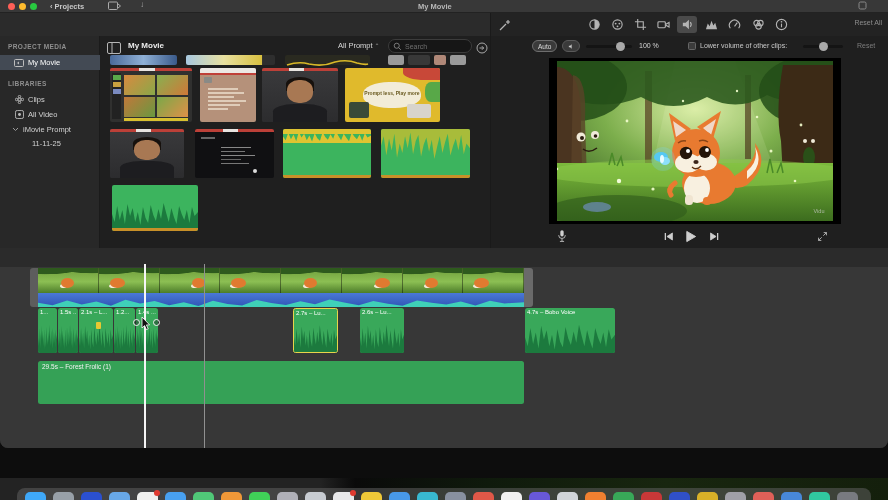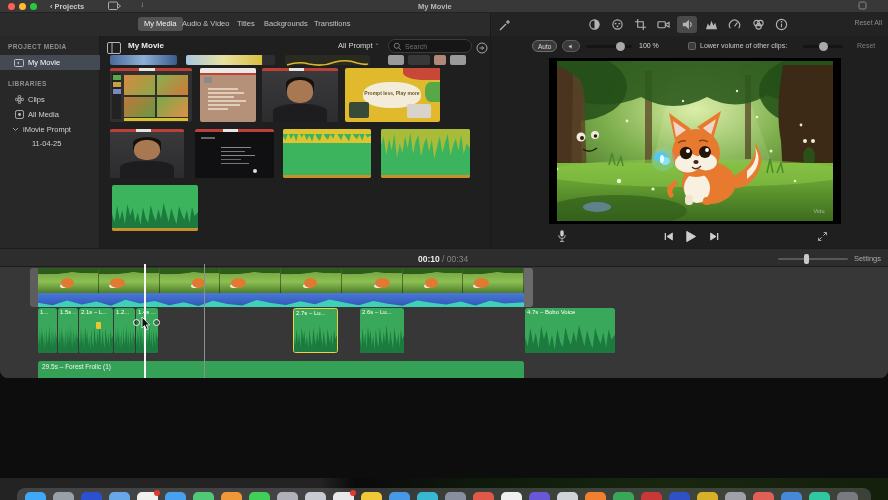--- a/index.html
+++ b/index.html
@@ -1,21 +1,21 @@
 <!DOCTYPE html>
 <html><head>
 <meta charset="utf-8">
 <style>
   *{margin:0;padding:0;box-sizing:border-box}
   html,body{width:888px;height:500px;overflow:hidden;background:#0b0b0b;
     font-family:"Liberation Sans",sans-serif;-webkit-font-smoothing:antialiased}
   .abs{position:absolute}
   #screen{position:relative;width:888px;height:500px;background:#0d0d0d}
   
-  #window{position:absolute;left:0;top:0;width:888px;height:378px;background:#2b2b2b;
+  #window{position:absolute;left:0;top:0;width:888px;height:448px;background:#2b2b2b;
     border-radius:0 0 8px 8px;overflow:hidden}
   
   #titlebar{position:absolute;left:0;top:0;width:888px;height:13px;background:#383838;
     border-bottom:1px solid #222}
   .tl-dot{position:absolute;top:3px;width:7px;height:7px;border-radius:50%}
   .back-btn{position:absolute;left:50px;top:2px;color:#c9c9c9;font-size:7.5px;font-weight:bold}
   .tb-ic{position:absolute;top:1px;color:#aaa;font-size:8px}
   #win-title{position:absolute;left:418px;top:2px;color:#b8b8b8;font-size:7.5px;font-weight:bold}
   
   #toolbar-left{position:absolute;left:0;top:13px;width:490px;height:23px;background:#2b2b2b}
@@ -168,27 +168,20 @@
       </div>
       <div class="tb-ic" style="left:140px;top:0">↓</div>
       <div id="win-title">My Movie</div>
       <div class="tb-ic" style="left:858px">
         <svg width="9" height="9" viewBox="0 0 9 9">
             <rect x="1" y="1" width="7" height="7" rx="1.5" stroke="#888" fill="none"></rect>
           </svg>
       </div>
     </div>
 
-    <div id="toolbar-left">
-      <div class="tab active" style="left:138px">My Media</div>
-      <div class="tab" style="left:176px">Audio &amp; Video</div>
-      <div class="tab" style="left:231px">Titles</div>
-      <div class="tab" style="left:258px">Backgrounds</div>
-      <div class="tab" style="left:308px">Transitions</div>
-    </div>
 
     <div id="toolbar-right">
       <div class="adj-btn" style="left:4px">
         <svg width="14" height="14" viewBox="0 0 14 14">
             <line x1="2" y1="12" x2="8" y2="6"></line>
             <line x1="10" y1="2" x2="10" y2="6"></line>
             <line x1="8" y1="4" x2="12" y2="4"></line>
           </svg>
       </div>
       <div class="adj-btn" style="left:93px">
@@ -275,32 +268,32 @@
         </span>
         <span>Clips</span>
       </div>
       <div class="sb-item" style="top:71px">
         <span class="sb-ic">
           <svg width="9" height="9" viewBox="0 0 10 10">
               <rect x="0.5" y="0.5" width="9" height="9" rx="2"></rect>
               <circle cx="5" cy="5" r="1.6" fill="#bdbdbd" stroke="none"></circle>
             </svg>
         </span>
-        <span>All Media</span>
+        <span>All Video</span>
       </div>
       <div class="sb-item" style="top:86px;padding-left:12px">
         <span class="sb-ic" style="width:7px">
           <svg width="7" height="5" viewBox="0 0 7 5">
               <path d="M1 1 l2.5 2.5 L6 1" stroke="#9a9a9a" fill="none"></path>
             </svg>
         </span>
         <span>iMovie Prompt</span>
       </div>
       <div class="sb-item" style="top:100px;padding-left:32px">
-        <span>11-04-25</span>
+        <span>11-11-25</span>
       </div>
     </div>
 
     <div id="browser">
       <div id="br-header">
         <div id="panel-toggle">
           <svg width="14" height="12" viewBox="0 0 14 12">
               <rect x="0.5" y="0.5" width="13" height="11" rx="1.5" stroke="#b5b5b5" fill="none"></rect>
               <line x1="5" y1="0.5" x2="5" y2="11.5" stroke="#b5b5b5"></line>
             </svg>
@@ -554,29 +547,20 @@
             </svg>
         </div>
         <div class="tp-btn" style="left:322px">
           <svg width="11" height="11" viewBox="0 0 14 14" fill="none">
               <path d="M2 12 L6 8 M2 12 h3.5 M2 12 v-3.5 M12 2 L8 6 M12 2 h-3.5 M12 2 v3.5"></path>
             </svg>
         </div>
       </div>
     </div>
 
-    <div id="tl-bar">
-      <div id="time-display">
-        <span>00:10</span><span class="dim"> / </span><span class="dim">00:34</span>
-      </div>
-      <div id="zoom-slider">
-          <div class="knob"></div>
-        </div>
-      <div id="settings-btn">Settings</div>
-    </div>
 
     <div id="timeline">
       <div id="trim-bracket"></div>
       <div id="video-track">
         <div id="filmstrip">
           <div class="frame"></div>
             <div class="frame"></div>
             <div class="frame"></div>
             <div class="frame"></div>
           <div class="frame"></div>

